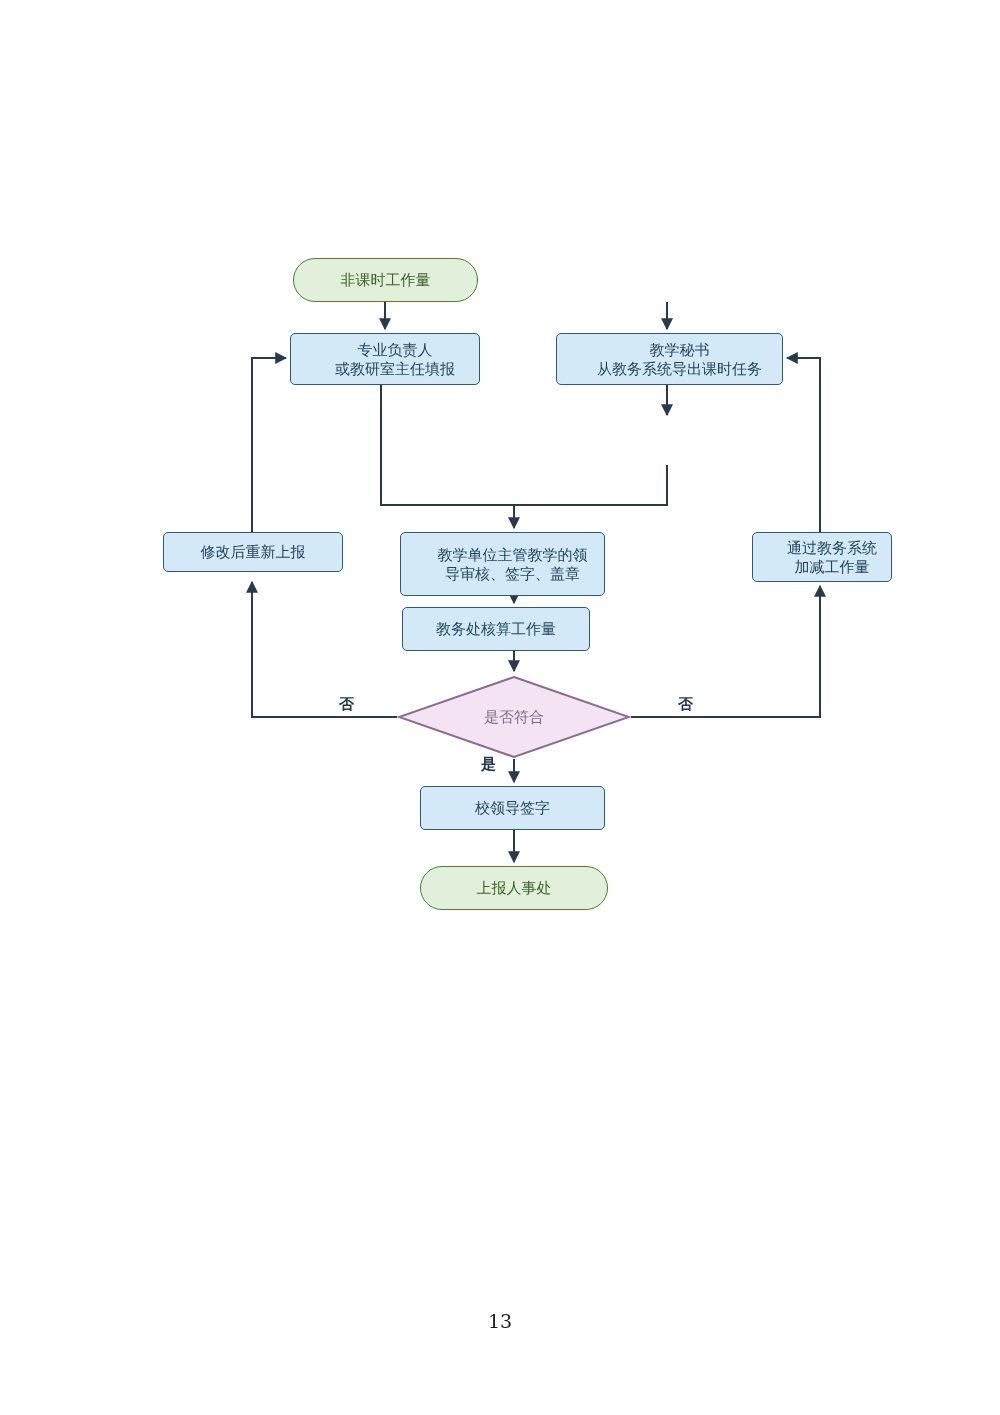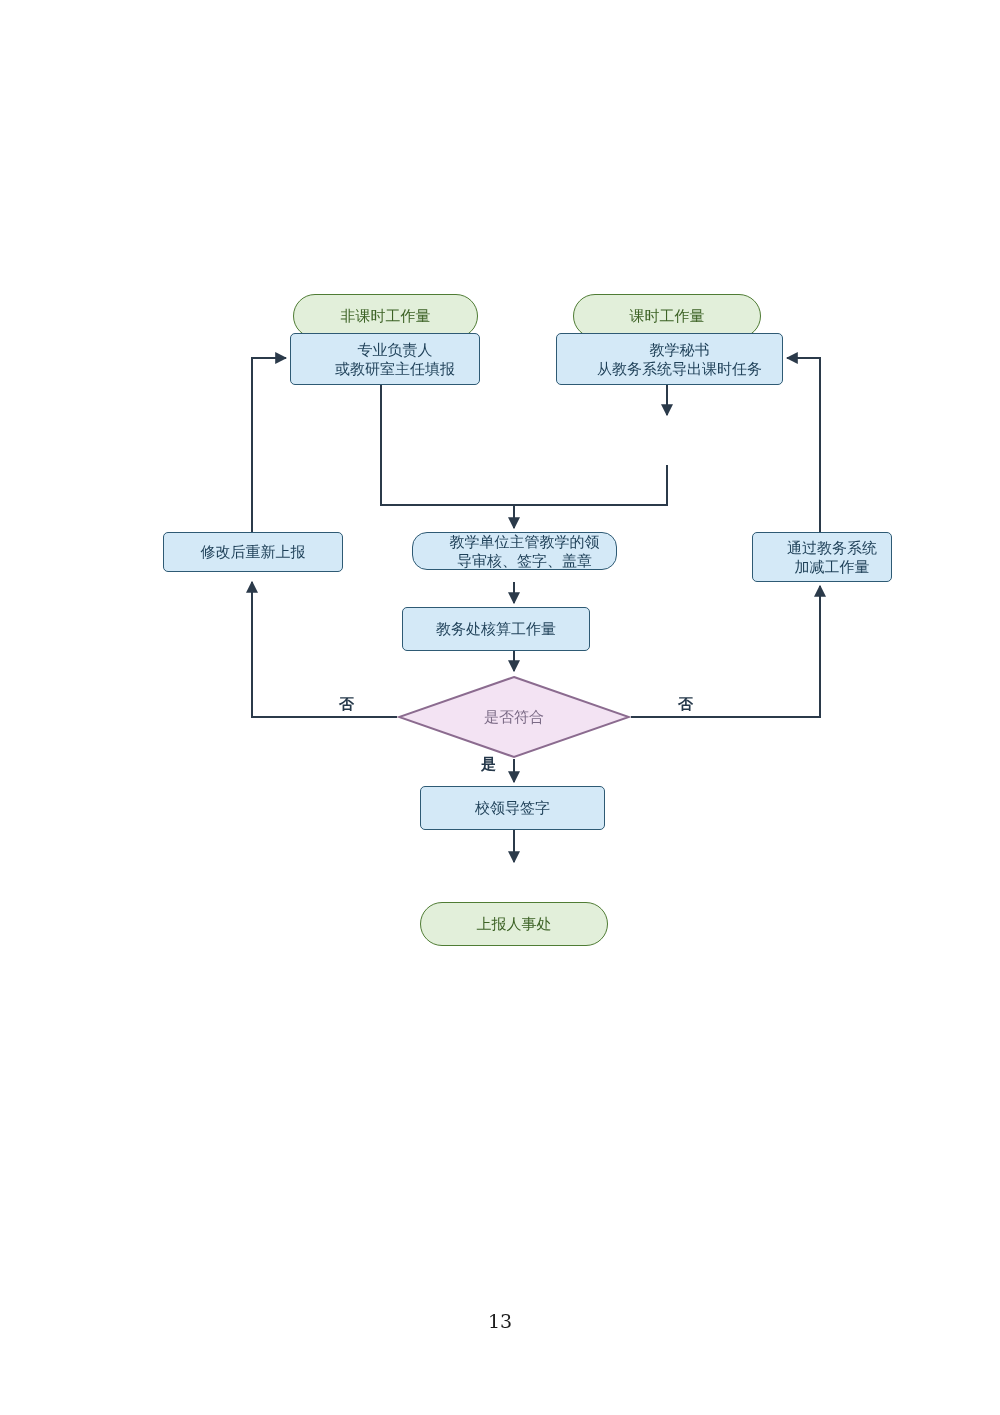--- a/index.html
+++ b/index.html
@@ -54,21 +54,20 @@
     background: #d4e9f7;
     border: 1.6px solid #2e5a74;
     border-radius: 5px;
     color: #1d3f57;
   }
   .node-terminal {
     background: #e2efda;
     border: 1.6px solid #4f7c34;
     border-radius: 22px;
     color: #3c6225;
-    margin-top: 36px;
   }
   .node-decision {
     background: transparent;
     border: none;
     color: #7b6b86;
   }
   .decision-shape {
     position: absolute;
     left: 0;
     top: 0;
@@ -134,44 +133,41 @@
       <path d="M 514 759 L 514 782" marker-end="url(#arrow)"></path>
 
       <path d="M 514 830 L 514 862" marker-end="url(#arrow)"></path>
     </g>
   </svg>
 
   <div class="node node-terminal" style="left:293px; top:258px; width:185px; height:44px;">
     <span>非课时工作量</span>
   </div>
 
-  <div class="node node-terminal" style="left:573px; top:258px; width:188px; height:44px;">
-    <span>课时工作量</span>
-  </div>
 
   <div class="node node-process" style="left:290px; top:333px; width:190px; height:52px;">
     <span class="multiline">
         <span class="nl">专业负责人</span>
         <span class="nl">或教研室主任填报</span>
       </span>
   </div>
 
   <div class="node node-process" style="left:556px; top:333px; width:227px; height:52px;">
     <span class="multiline">
         <span class="nl">教学秘书</span>
         <span class="nl">从教务系统导出课时任务</span>
       </span>
   </div>
 
 
   <div class="node node-process" style="left:163px; top:532px; width:180px; height:40px;">
     <span>修改后重新上报</span>
   </div>
 
-  <div class="node node-process" style="left:412px; top:532px; width:205px; height:38px;border-radius:15px;">
+  <div class="node node-process" style="left:400px; top:532px; width:205px; height:64px;">
     <span class="multiline">
         <span class="nl">教学单位主管教学的领</span>
         <span class="nl">导审核、签字、盖章</span>
       </span>
   </div>
 
   <div class="node node-process" style="left:752px; top:532px; width:140px; height:50px;">
     <span class="multiline">
         <span class="nl">通过教务系统</span>
         <span class="nl">加减工作量</span>

